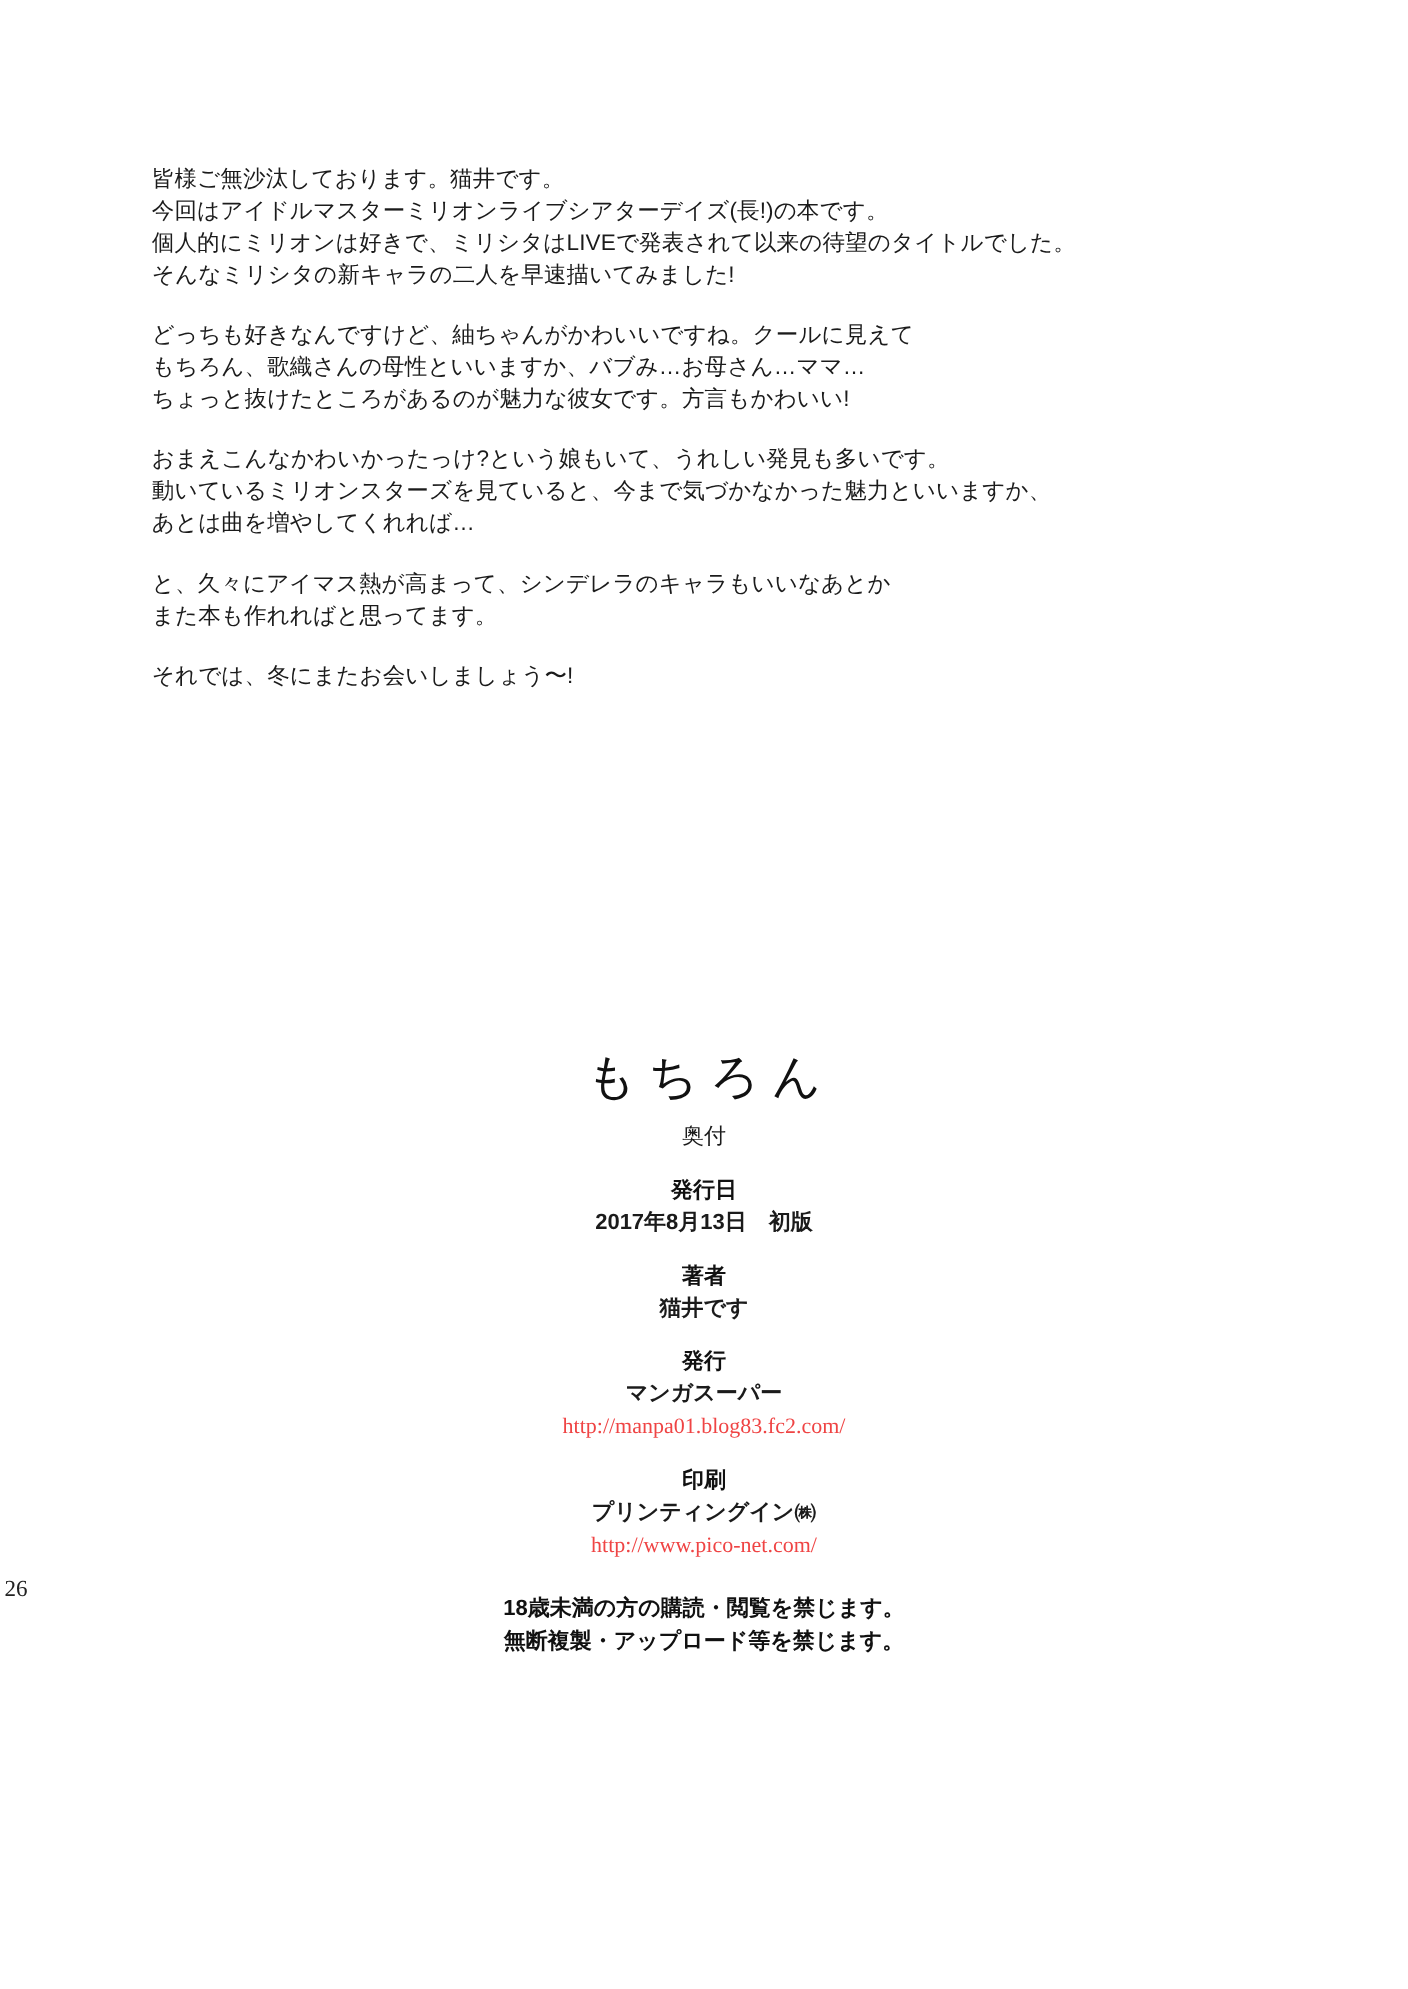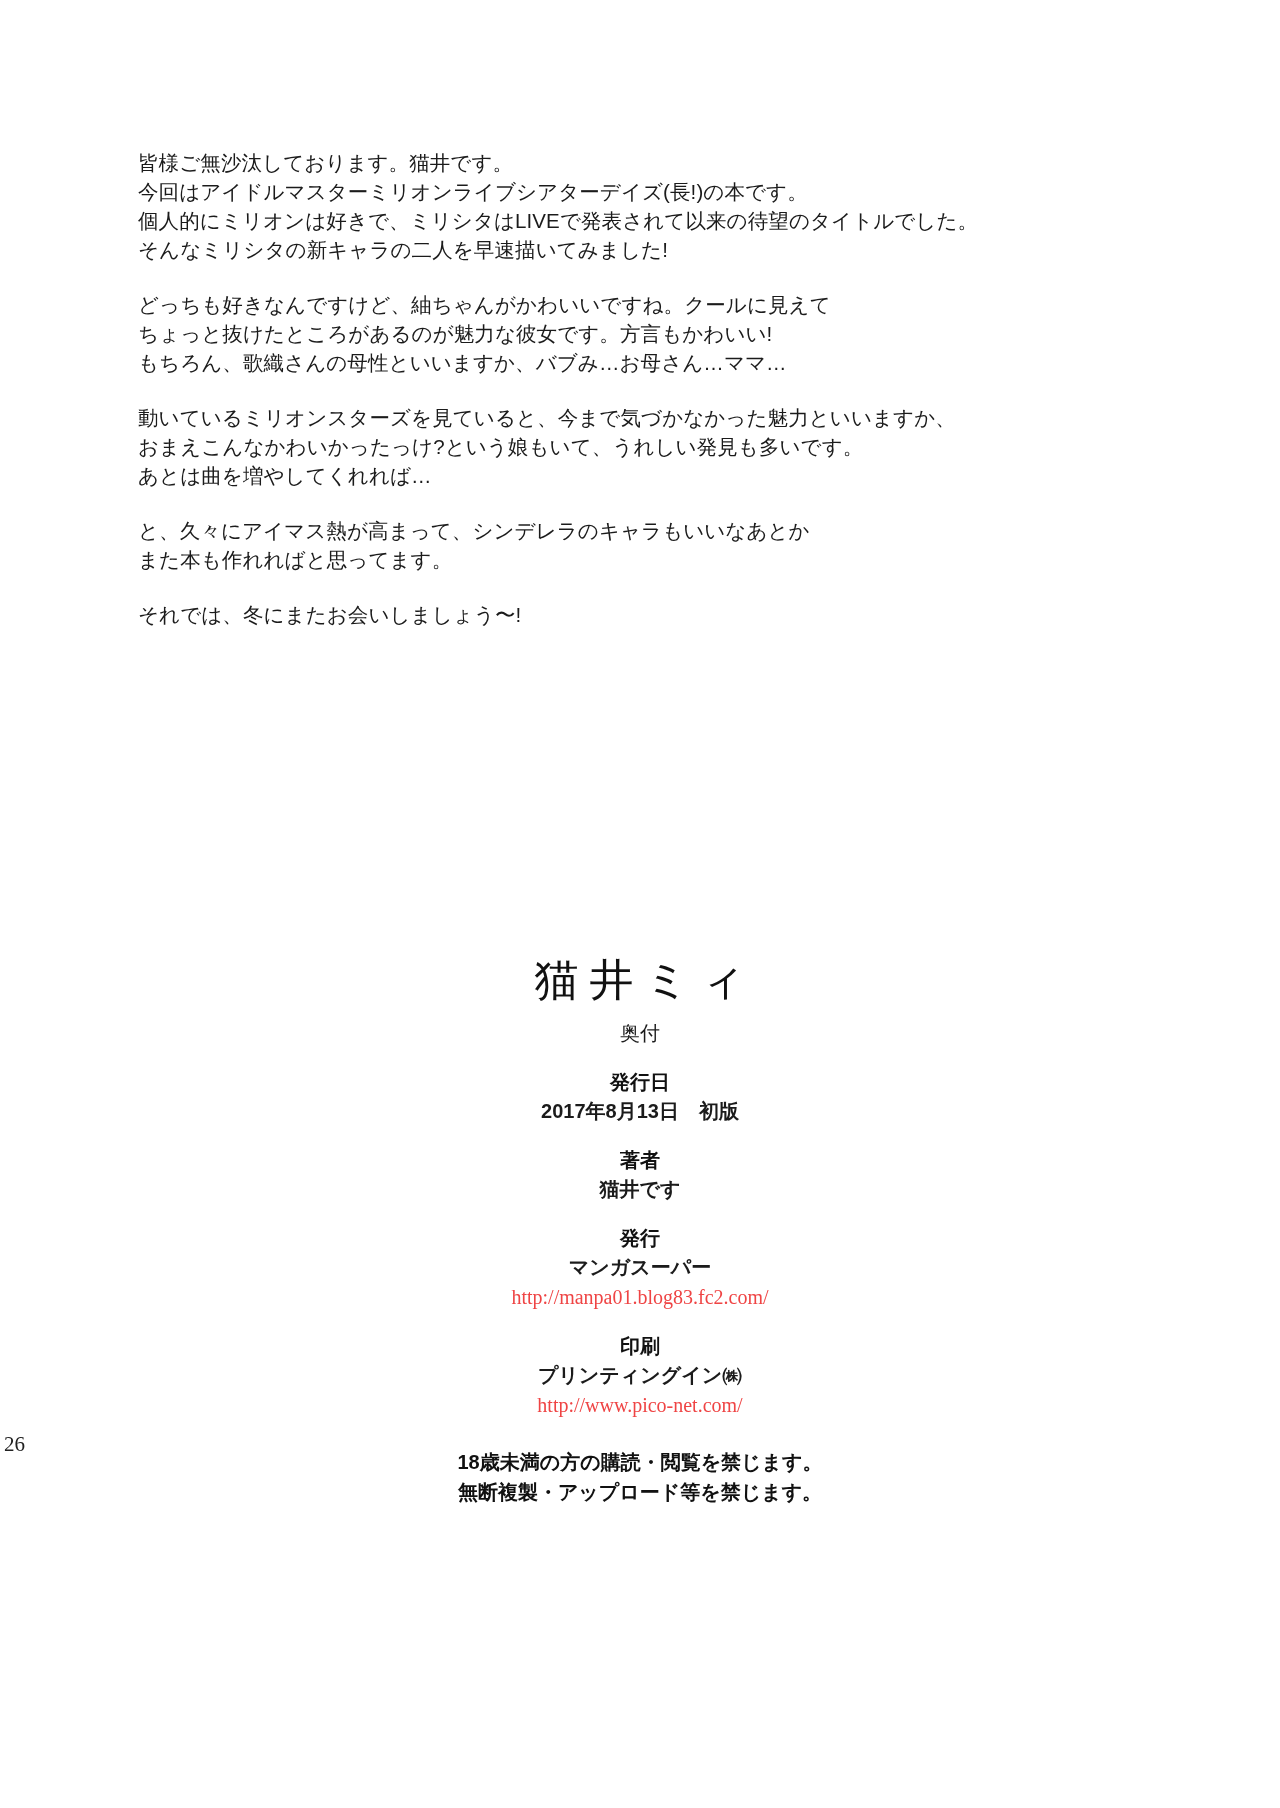--- a/index.html
+++ b/index.html
@@ -102,39 +102,39 @@
 
 <div class="afterword">
   <div class="aw-para">
     <div class="aw-line">皆様ご無沙汰しております。猫井です。</div>
     <div class="aw-line">今回はアイドルマスターミリオンライブシアターデイズ(長!)の本です。</div>
     <div class="aw-line">個人的にミリオンは好きで、ミリシタはLIVEで発表されて以来の待望のタイトルでした。</div>
     <div class="aw-line">そんなミリシタの新キャラの二人を早速描いてみました!</div>
   </div>
   <div class="aw-para">
     <div class="aw-line">どっちも好きなんですけど、紬ちゃんがかわいいですね。クールに見えて</div>
+    <div class="aw-line">もちろん、歌織さんの母性といいますか、バブみ…お母さん…ママ…</div>
     <div class="aw-line">ちょっと抜けたところがあるのが魅力な彼女です。方言もかわいい!</div>
-    <div class="aw-line">もちろん、歌織さんの母性といいますか、バブみ…お母さん…ママ…</div>
   </div>
   <div class="aw-para">
+    <div class="aw-line">おまえこんなかわいかったっけ?という娘もいて、うれしい発見も多いです。</div>
     <div class="aw-line">動いているミリオンスターズを見ていると、今まで気づかなかった魅力といいますか、</div>
-    <div class="aw-line">おまえこんなかわいかったっけ?という娘もいて、うれしい発見も多いです。</div>
     <div class="aw-line">あとは曲を増やしてくれれば…</div>
   </div>
   <div class="aw-para">
     <div class="aw-line">と、久々にアイマス熱が高まって、シンデレラのキャラもいいなあとか</div>
     <div class="aw-line">また本も作れればと思ってます。</div>
   </div>
   <div class="aw-para">
     <div class="aw-line">それでは、冬にまたお会いしましょう〜!</div>
   </div>
 </div>
 
 <div class="colophon">
-  <div class="colophon-title">猫井ミィ</div>
+  <div class="colophon-title">もちろん</div>
   <div class="colophon-sub">奥付</div>
 
   <div class="cgroup">
     <div class="clabel">発行日</div>
     <div class="cvalue">2017年8月13日　初版</div>
   </div>
 
   <div class="cgroup">
     <div class="clabel">著者</div>
     <div class="cvalue">猫井です</div>

